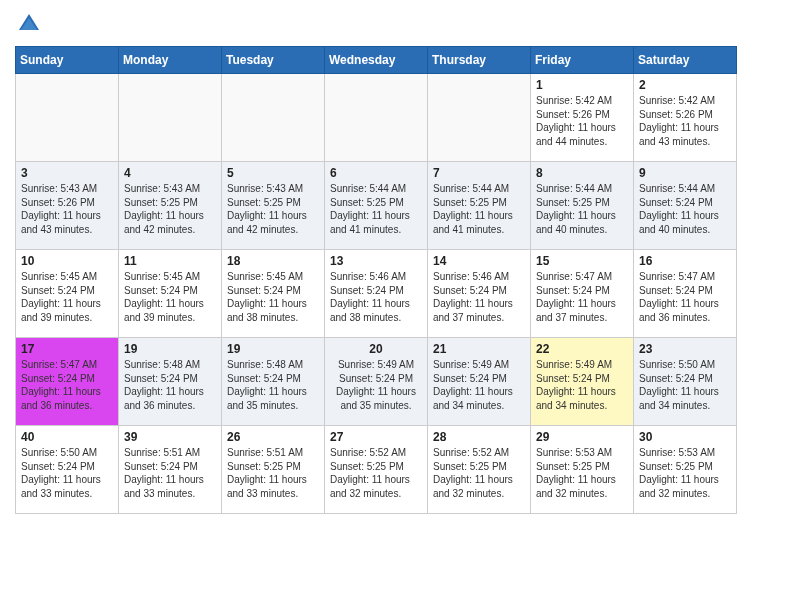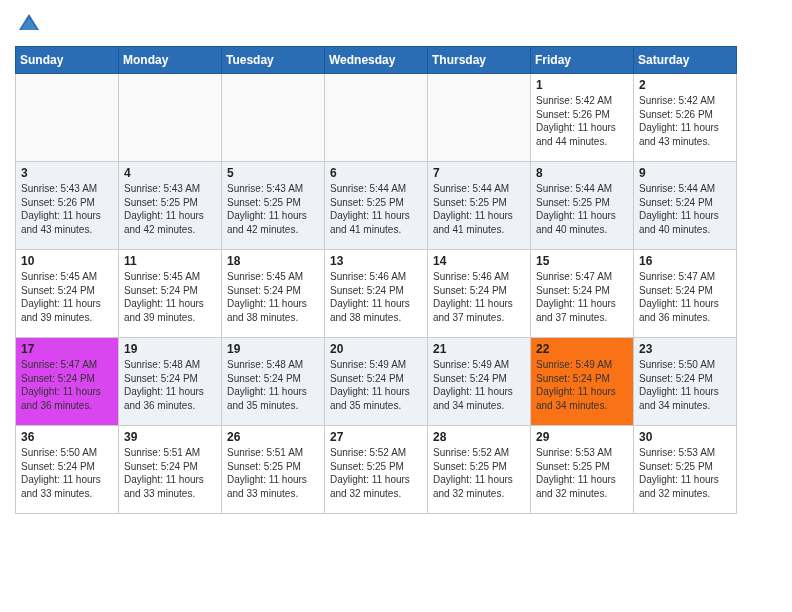--- a/index.html
+++ b/index.html
@@ -274,52 +274,52 @@
 Daylight: 11 hours
 and 36 minutes.</div>
           </td>
           <td style="background: rgb(238, 242, 247);">
             <span class="day-number">19</span>
             <div class="day-info" style="white-space: pre-line;">Sunrise: 5:48 AM
 Sunset: 5:24 PM
 Daylight: 11 hours
 and 35 minutes.</div>
           </td>
-          <td style="background: rgb(238, 242, 247);">
+          <td style="background: rgb(238, 242, 247); text-align: center;">
             <span class="day-number">20</span>
             <div class="day-info" style="white-space: pre-line;">Sunrise: 5:49 AM
 Sunset: 5:24 PM
 Daylight: 11 hours
 and 35 minutes.</div>
           </td>
           <td style="background: rgb(238, 242, 247);">
             <span class="day-number">21</span>
             <div class="day-info" style="white-space: pre-line;">Sunrise: 5:49 AM
 Sunset: 5:24 PM
 Daylight: 11 hours
 and 34 minutes.</div>
           </td>
-          <td style="background: #f97316;">
+          <td style="background: #fef9c3;">
             <span class="day-number">22</span>
             <div class="day-info" style="white-space: pre-line;">Sunrise: 5:49 AM
 Sunset: 5:24 PM
 Daylight: 11 hours
 and 34 minutes.</div>
           </td>
           <td style="background: rgb(238, 242, 247);">
             <span class="day-number">23</span>
             <div class="day-info" style="white-space: pre-line;">Sunrise: 5:50 AM
 Sunset: 5:24 PM
 Daylight: 11 hours
 and 34 minutes.</div>
           </td>
         </tr>
         <tr>
           <td>
-            <span class="day-number">36</span>
+            <span class="day-number">40</span>
             <div class="day-info" style="white-space: pre-line;">Sunrise: 5:50 AM
 Sunset: 5:24 PM
 Daylight: 11 hours
 and 33 minutes.</div>
           </td>
           <td>
             <span class="day-number">39</span>
             <div class="day-info" style="white-space: pre-line;">Sunrise: 5:51 AM
 Sunset: 5:24 PM
 Daylight: 11 hours

